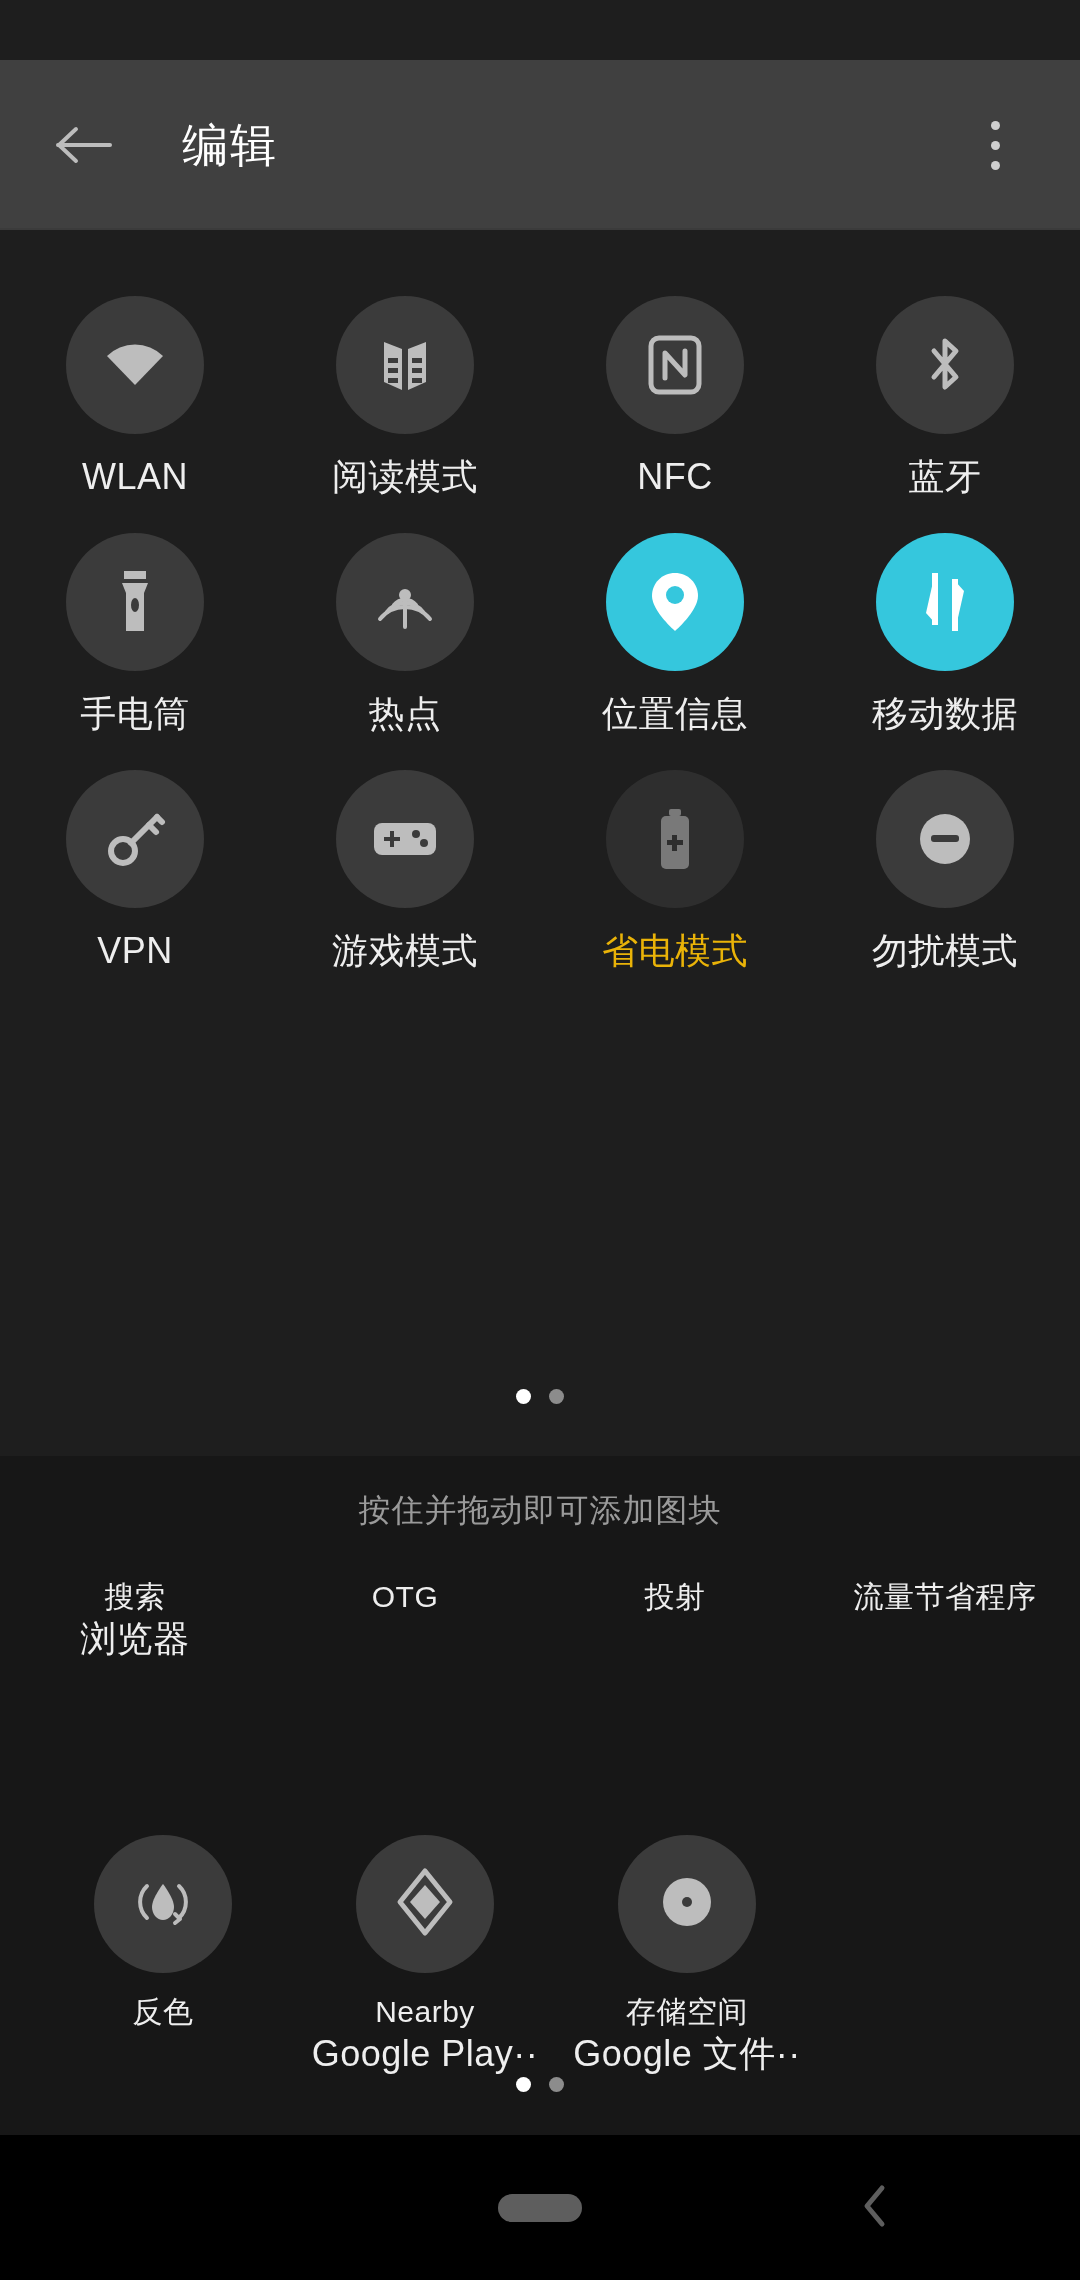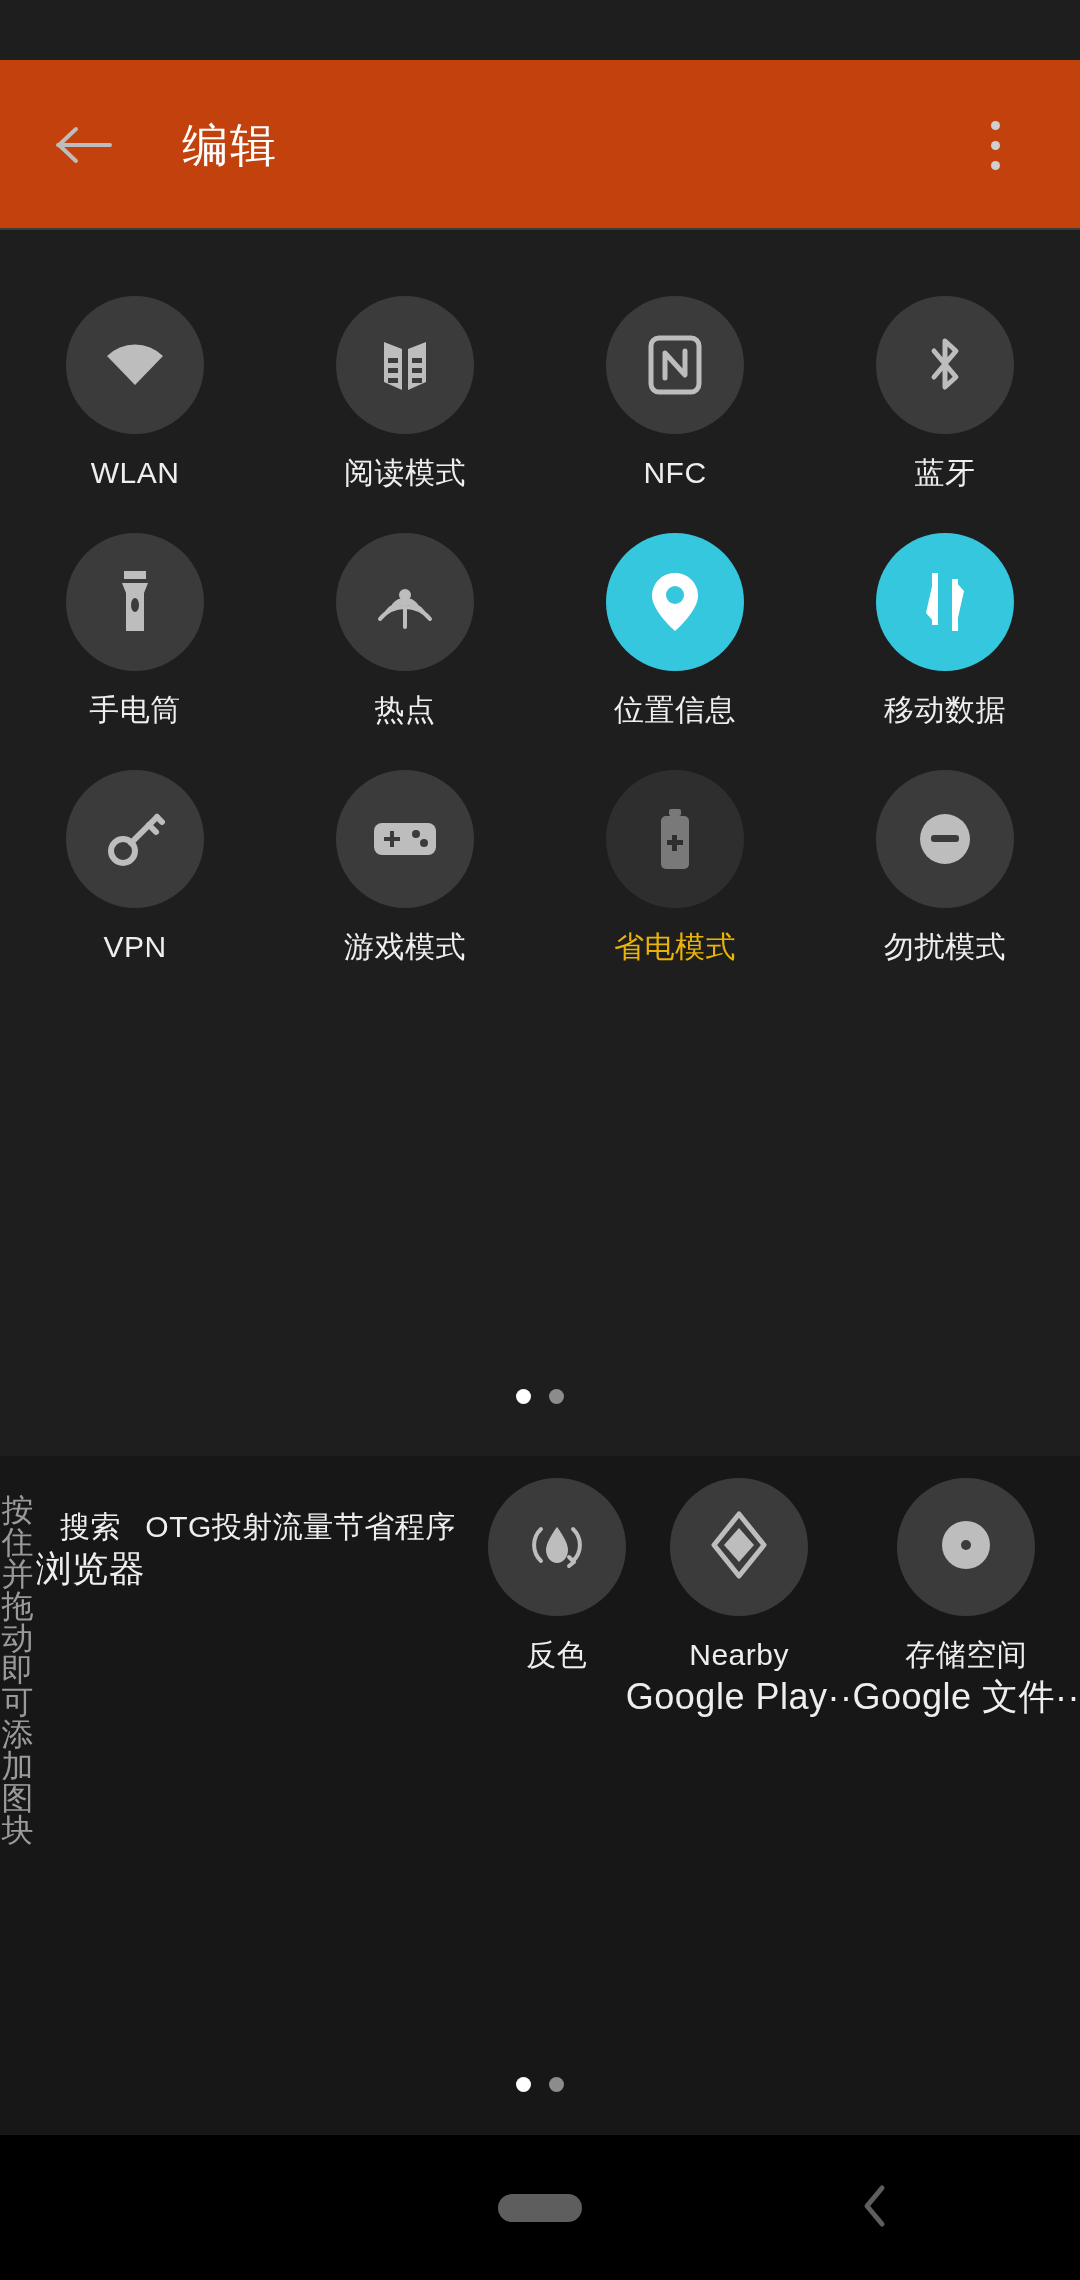--- a/index.html
+++ b/index.html
@@ -17,21 +17,21 @@
     display: flex; flex-direction: column;
   }
 
   
   .status-bar { height: 60px; background: #1e1e1e; flex: 0 0 auto; }
 
   
   .app-bar {
     flex: 0 0 auto;
     height: 170px;
-    background: #c2410c;
+    background: #404040;
     display: flex; align-items: center;
     padding: 0 46px 0 36px;
     position: relative;
   }
   .back-btn {
     width: 96px; height: 96px;
     display: flex; align-items: center; justify-content: center;
     flex: 0 0 auto;
   }
   .back-btn svg { display: block; }
@@ -88,21 +88,21 @@
     width: 138px; height: 138px;
     border-radius: 50%;
     background: #3b3b3b;
     display: flex; align-items: center; justify-content: center;
     flex: 0 0 auto;
   }
   .tile-circle.on { background: #35c7dd; }
   .tile-circle svg { display: block; }
   .tile-label {
     margin-top: 21px;
-    font-size: 30px;
+    font-size: 36px;
     color: #eeeeee;
     text-align: center;
     line-height: 1.22;
     letter-spacing: 0.5px;
     white-space: nowrap;
   }
   .tile.disabled .tile-circle { background: #323232; opacity: 0.82; }
   .tile.disabled .tile-label { color: #eab308; }
 
   
@@ -123,21 +123,21 @@
     bottom: 0;
     height: 120px;
     display: flex; align-items: center; justify-content: center;
   }
 
   
   .avail-pane {
     flex: 1 1 auto;
     background: #171717;
     position: relative;
-    display: flex; flex-direction: row;
+    display: flex; flex-direction: column;
   }
   .hint {
     margin-top: 38px;
     text-align: center;
     font-size: 32px;
     color: #9a9a9a;
     letter-spacing: 1px;
     line-height: 1;
   }
   .avail-grid {

